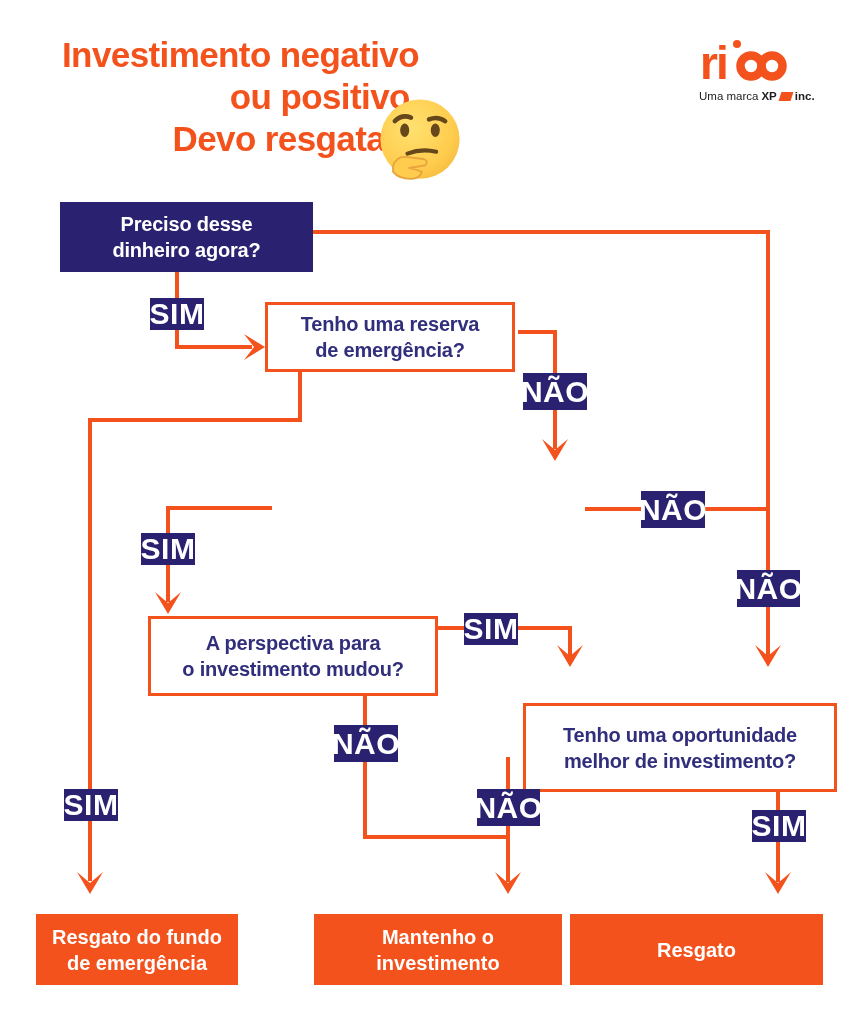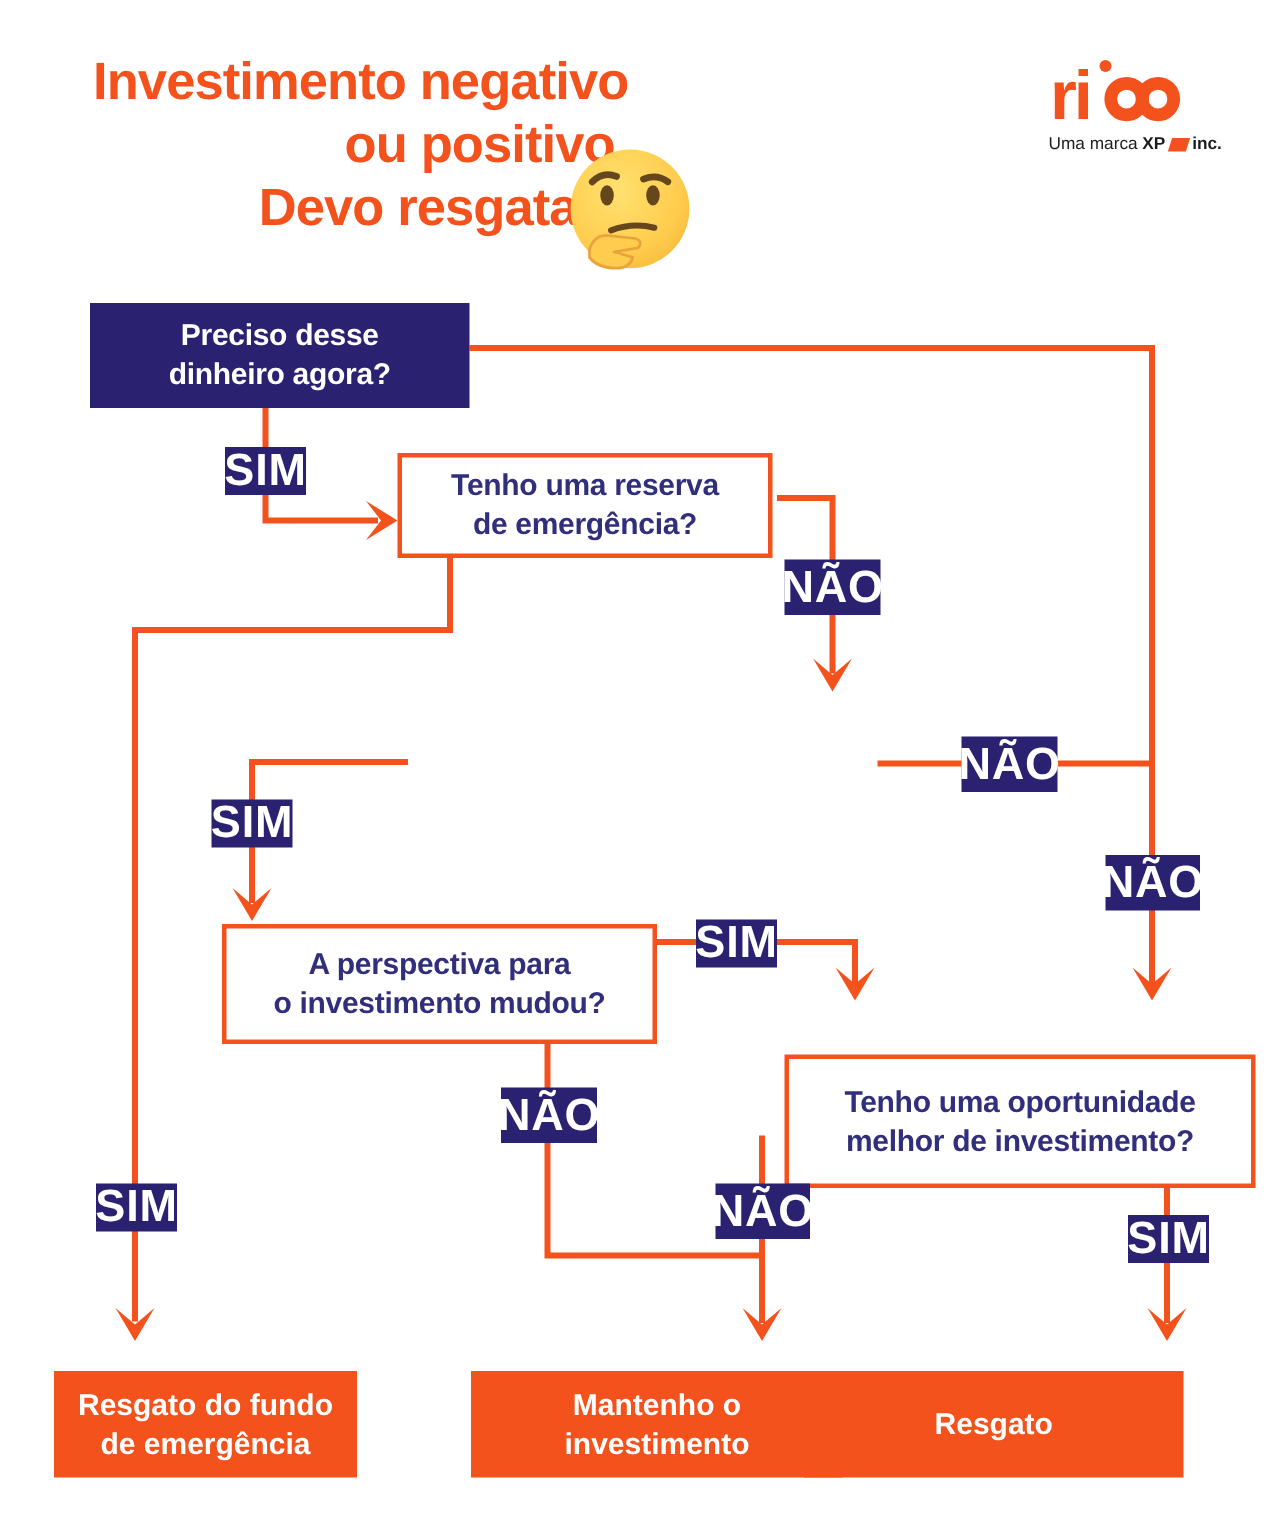--- a/index.html
+++ b/index.html
@@ -63,21 +63,21 @@
   .sim2 { left: 141px; top: 533px; width: 54px; height: 32px; }
   .nao3 { left: 737px; top: 570px; width: 63px; height: 37px; }
   .sim3 { left: 464px; top: 613px; width: 54px; height: 32px; }
   .nao4 { left: 334px; top: 725px; width: 64px; height: 37px; }
   .nao5 { left: 477px; top: 789px; width: 63px; height: 37px; }
   .sim4 { left: 64px;  top: 789px; width: 54px; height: 32px; }
   .sim5 { left: 752px; top: 810px; width: 54px; height: 32px; }
 
   .o1 { left: 36px;  width: 202px; }
   .o2 { left: 314px; width: 248px; }
-  .o3 { left: 536px; width: 253px; }
+  .o3 { left: 570px; width: 253px; }
 </style>
 </head>
 <body>
 
 <div class="canvas">
 
   <svg class="layer-lines" width="858" height="1023" viewBox="0 0 858 1023">
     <g stroke="#F4521C" stroke-width="4" fill="none">
       <path d="M177 272 L177 347 L252 347"></path>
       <path d="M313 232 L768 232 L768 656"></path>

